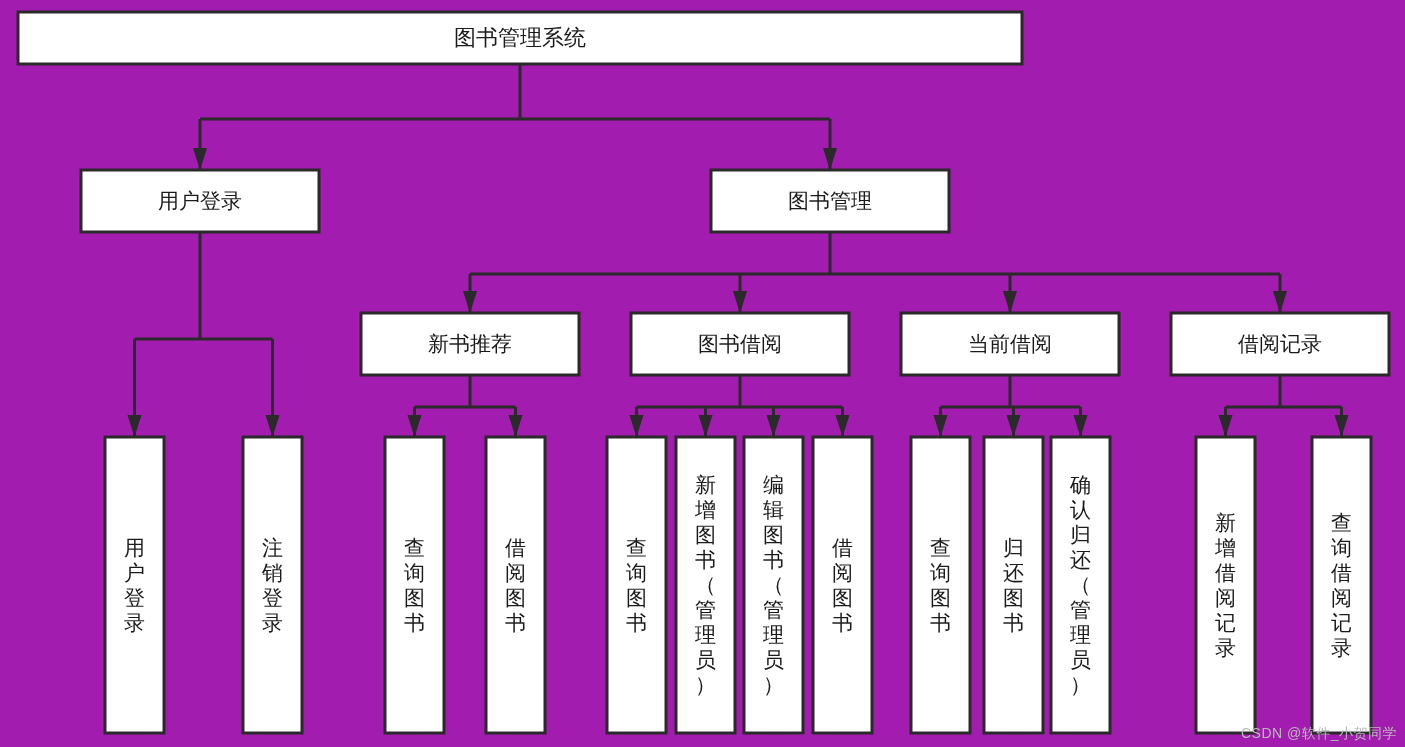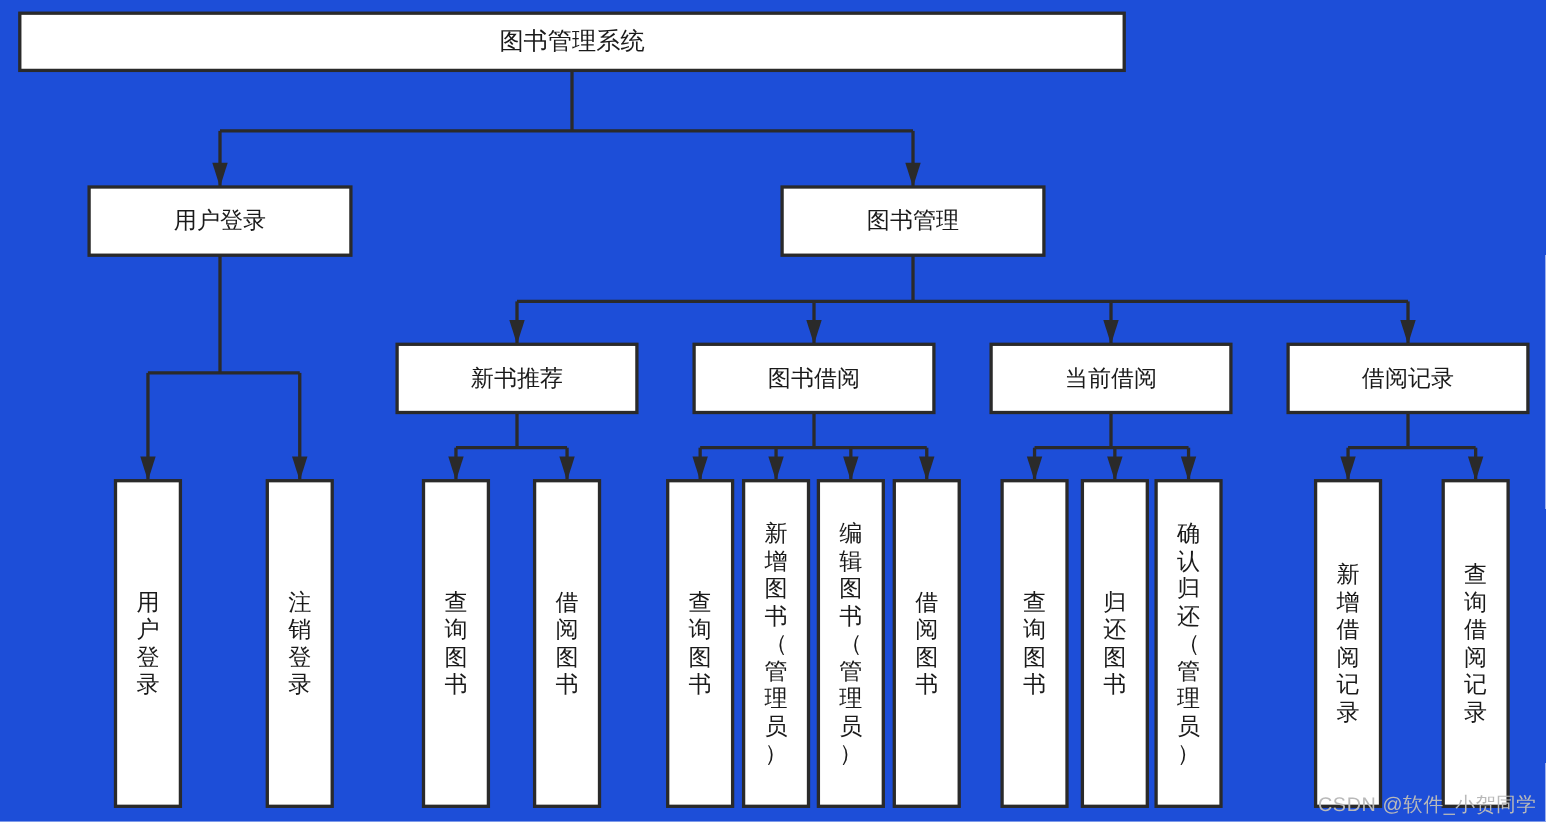--- a/index.html
+++ b/index.html
@@ -10,21 +10,21 @@
   body {
     width: 1405px;
     height: 747px;
     font-family: "Liberation Sans", sans-serif;
     overflow: hidden;
   }
   #diagram-root {
     position: relative;
     width: 1405px;
     height: 747px;
-    background: #1d4ed8;
+    background: #a21caf;
   }
   svg.flow {
     position: absolute;
     left: 0;
     top: 0;
     width: 1405px;
     height: 747px;
     display: block;
   }
   .node-rect {
@@ -55,21 +55,21 @@
   }
   .arrow-head {
     fill: #2a2a2a;
     stroke: none;
   }
   .watermark {
     position: absolute;
     right: 8px;
     bottom: 4px;
     font-family: "Liberation Sans", sans-serif;
-    font-size: 18px;
+    font-size: 14px;
     color: #b9b9b9;
     white-space: nowrap;
     letter-spacing: 0.5px;
   }
 </style>
 </head>
 <body>
 
 <div id="diagram-root">
 

